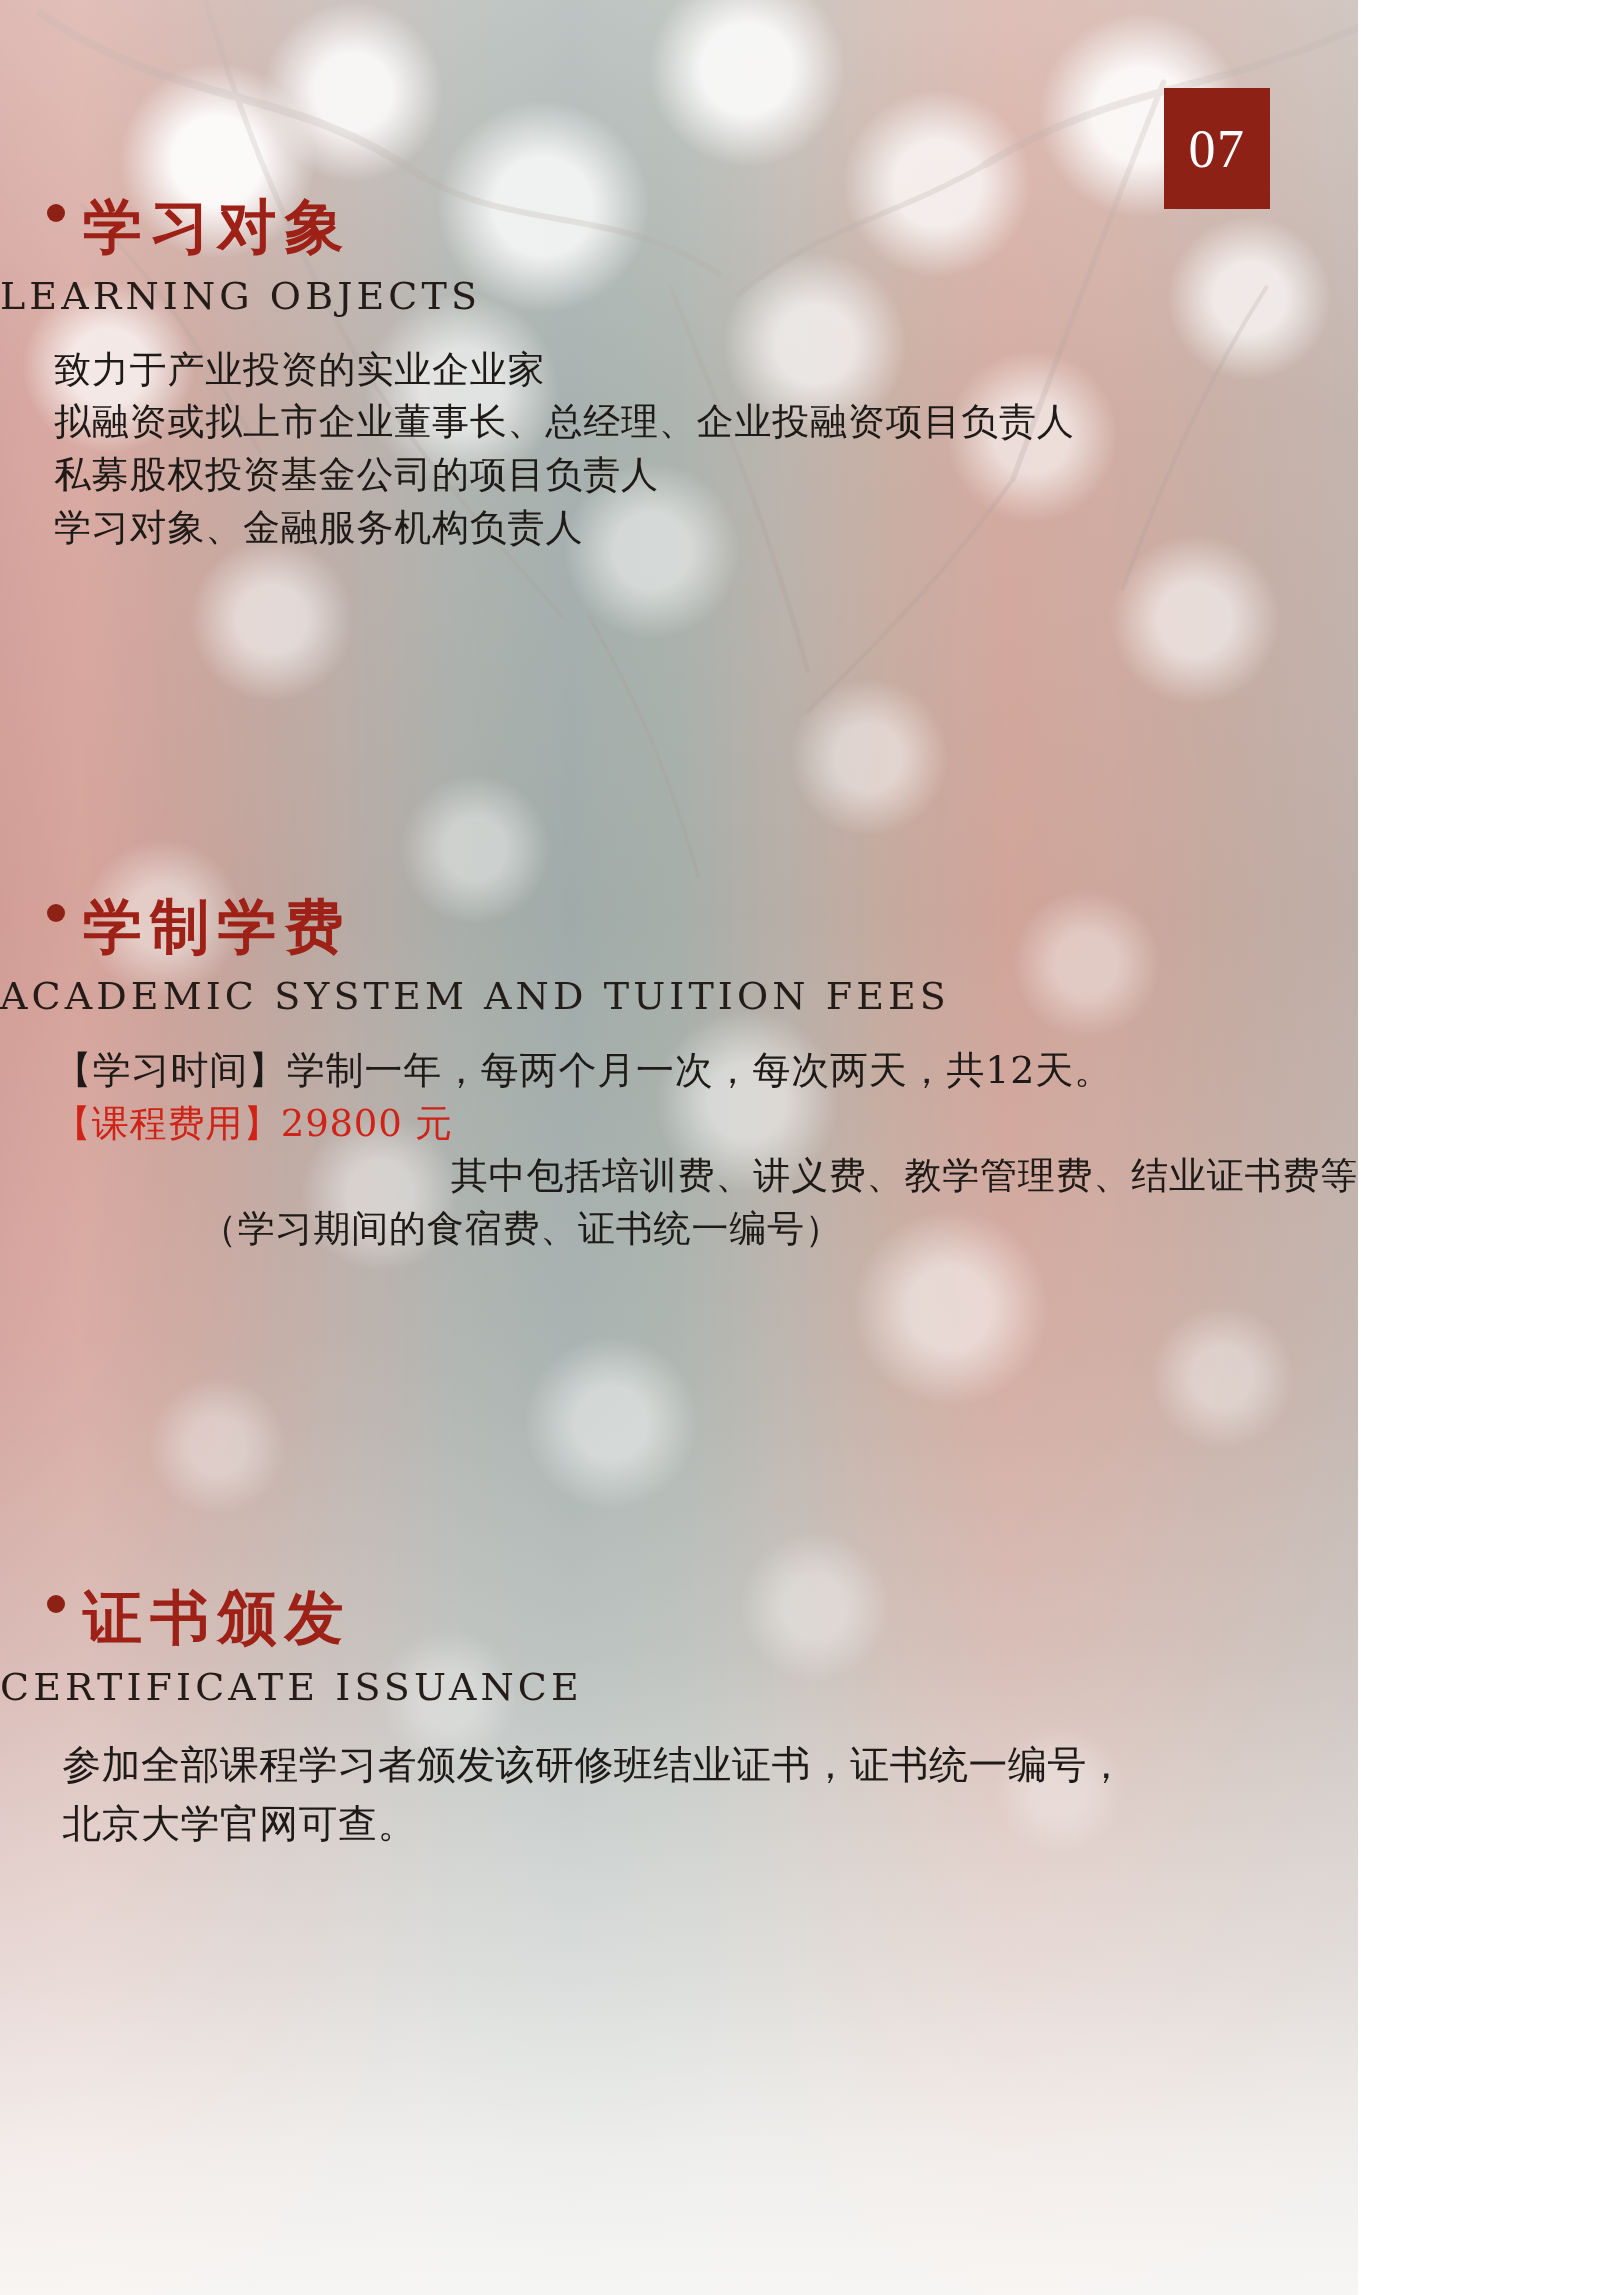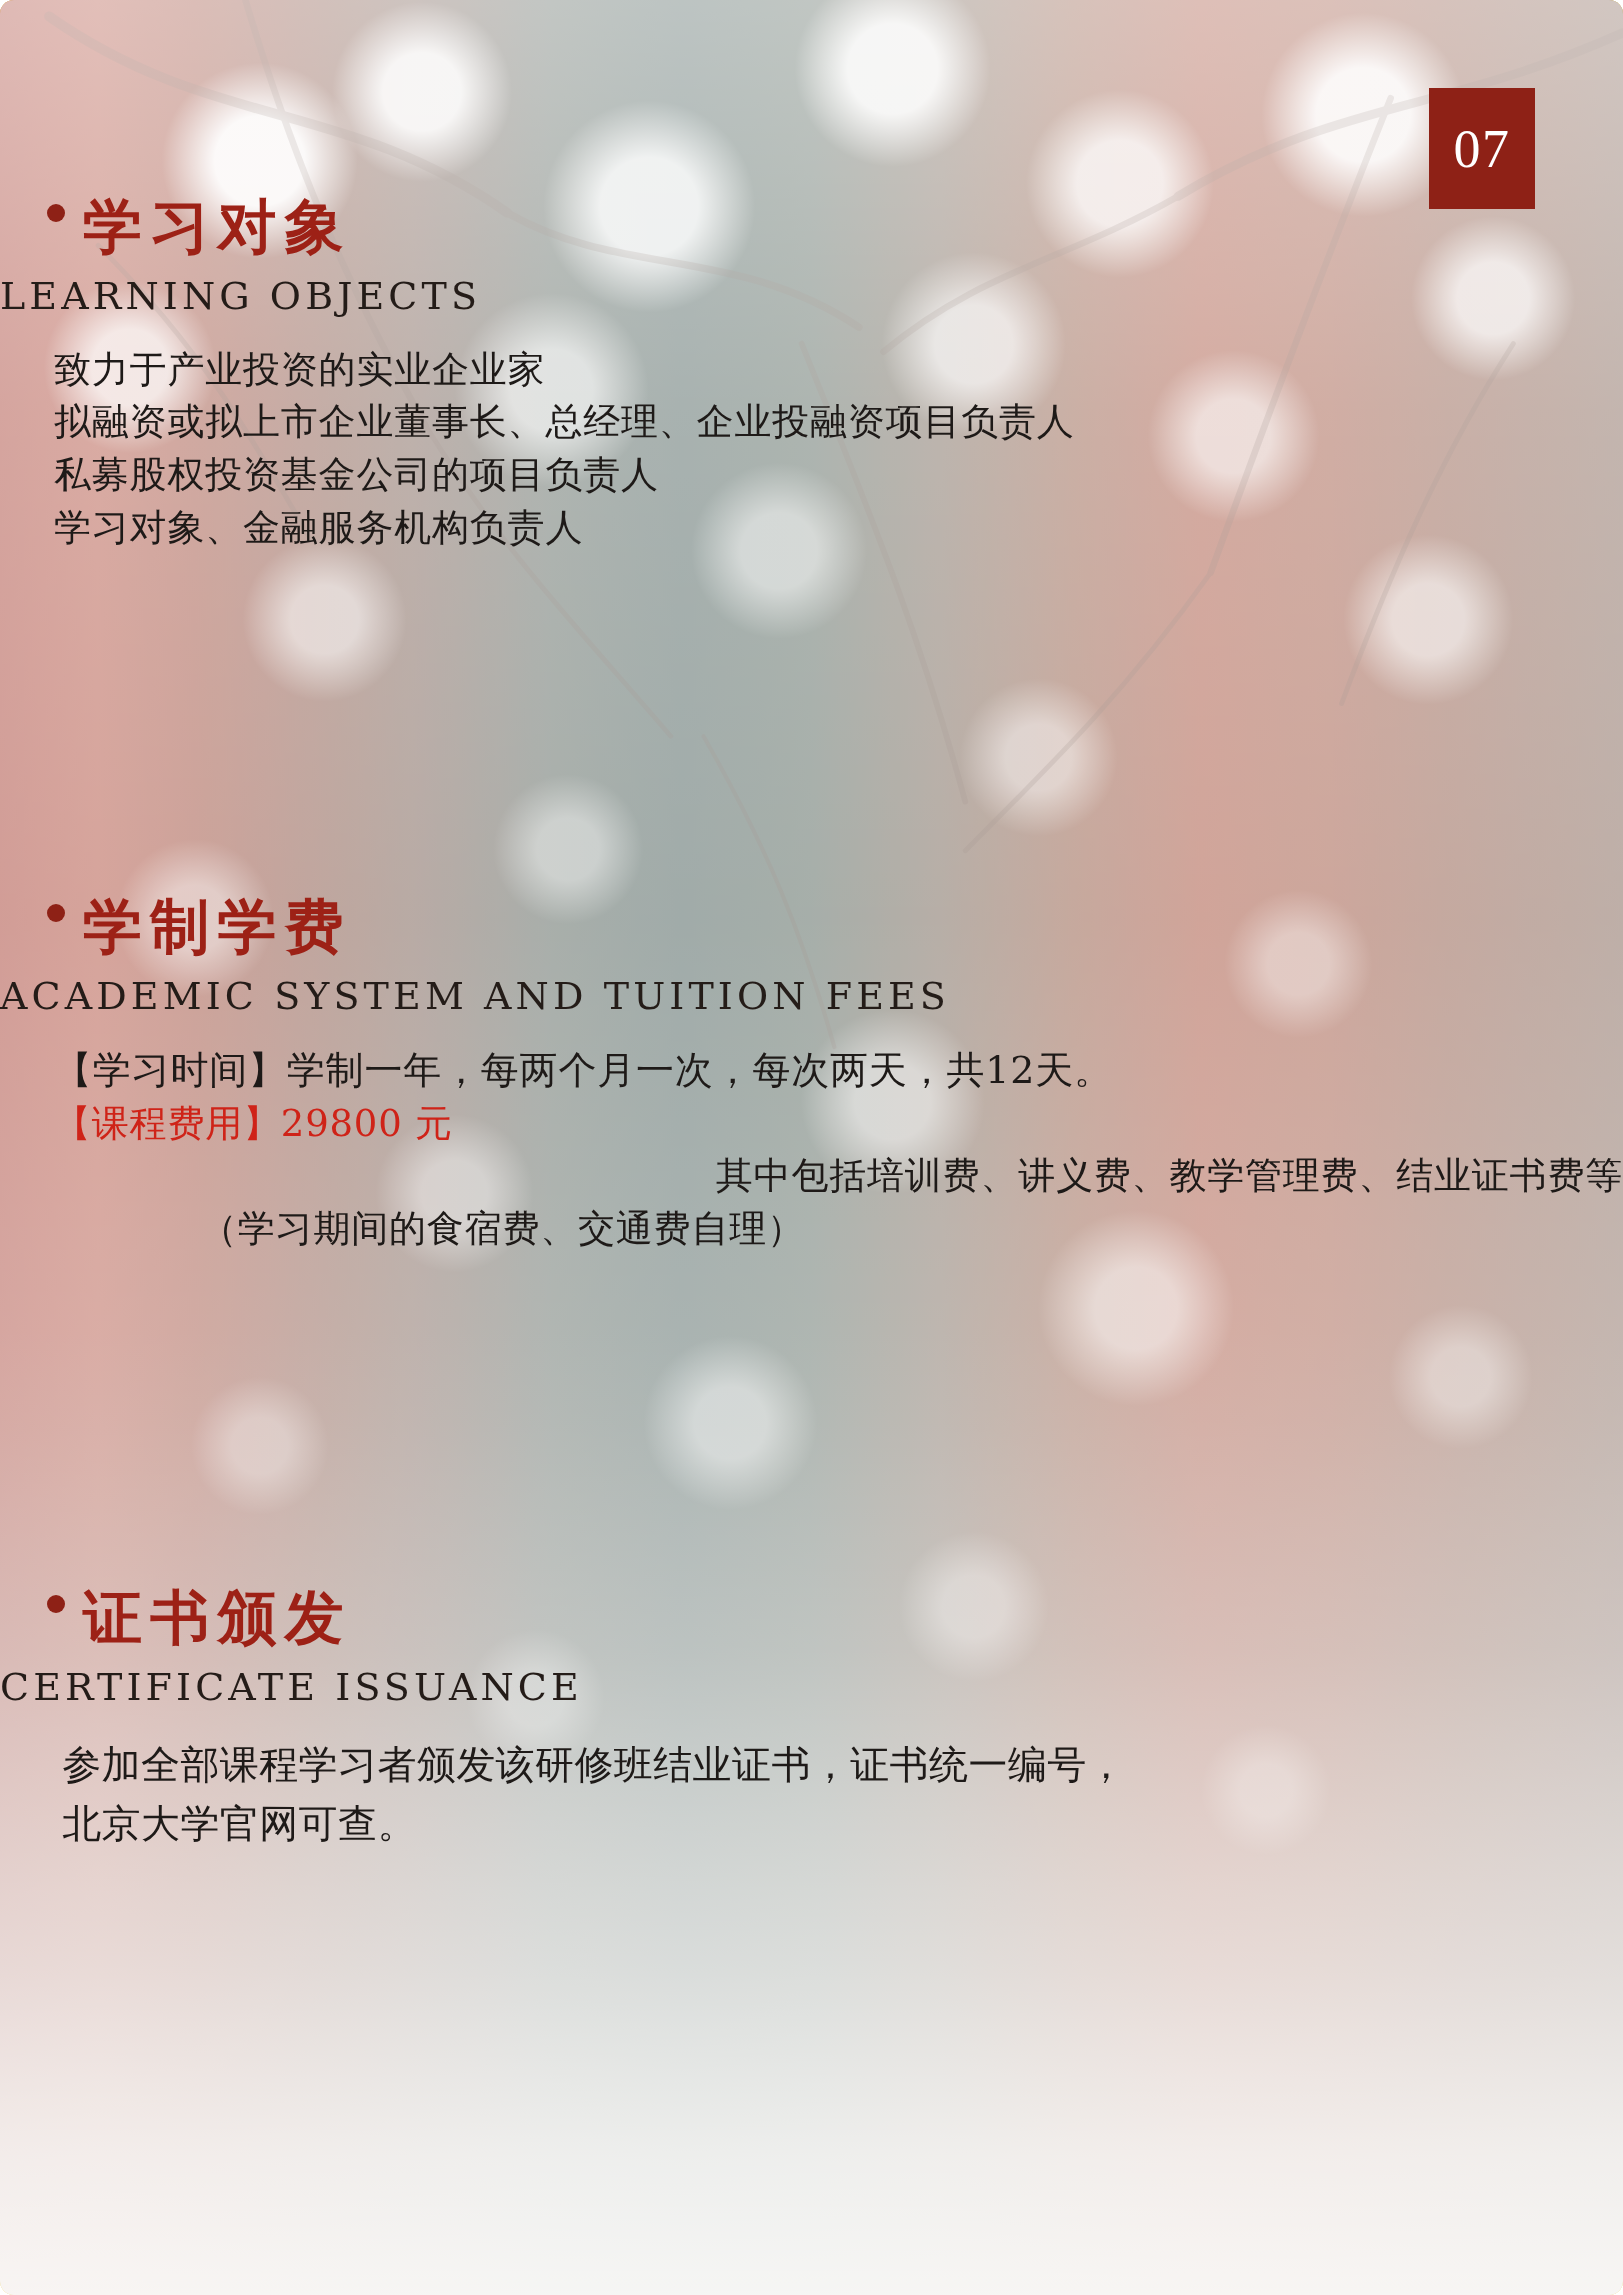--- a/index.html
+++ b/index.html
@@ -5,25 +5,24 @@
   html, body {
     margin: 0;
     padding: 0;
     background: #ffffff;
   }
   body {
     font-family: "Liberation Serif", "DejaVu Serif", serif;
   }
   .page {
     position: relative;
-    width: 1623px;
+    width: 1358px;
     height: 2295px;
     overflow: hidden;
     background: #fde047;
-    border-radius: 14px;
   }
 
   
   .bg {
     position: absolute;
     inset: 0;
     background:
       
       radial-gradient(circle at 16% 7%, rgba(255,255,255,0.92) 0 45px, rgba(255,255,255,0) 98px),
       radial-gradient(circle at 26% 4%, rgba(255,255,255,0.85) 0 39px, rgba(255,255,255,0) 90px),
@@ -233,21 +232,21 @@
     <div class="section" style="top:896px;">
       <div class="heading-row">
         <span class="bullet"></span>
         <span class="heading-cn">学制学费</span>
       </div>
       <div class="heading-en">ACADEMIC SYSTEM AND TUITION FEES</div>
       <div class="body-block">
         <div class="body-line wide">【学习时间】学制一年，每两个月一次，每次两天，共12天。</div>
         <div class="red-line">【课程费用】29800 元</div>
         <div class="body-line indent-1">其中包括培训费、讲义费、教学管理费、结业证书费等</div>
-        <div class="body-line indent-center">（学习期间的食宿费、交通费自理）</div>
+        <div class="body-line indent-center">（学习期间的食宿费、证书统一编号）</div>
       </div>
     </div>
 
     <div class="section" style="top:1587px;">
       <div class="heading-row">
         <span class="bullet"></span>
         <span class="heading-cn">证书颁发</span>
       </div>
       <div class="heading-en">CERTIFICATE ISSUANCE</div>
       <div class="body-block">

